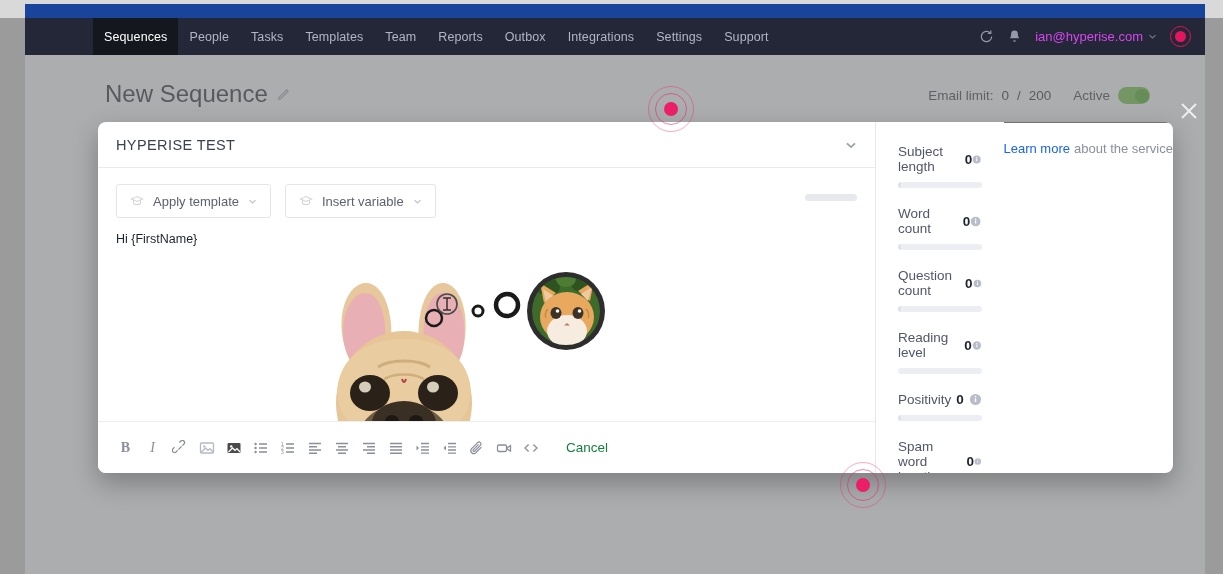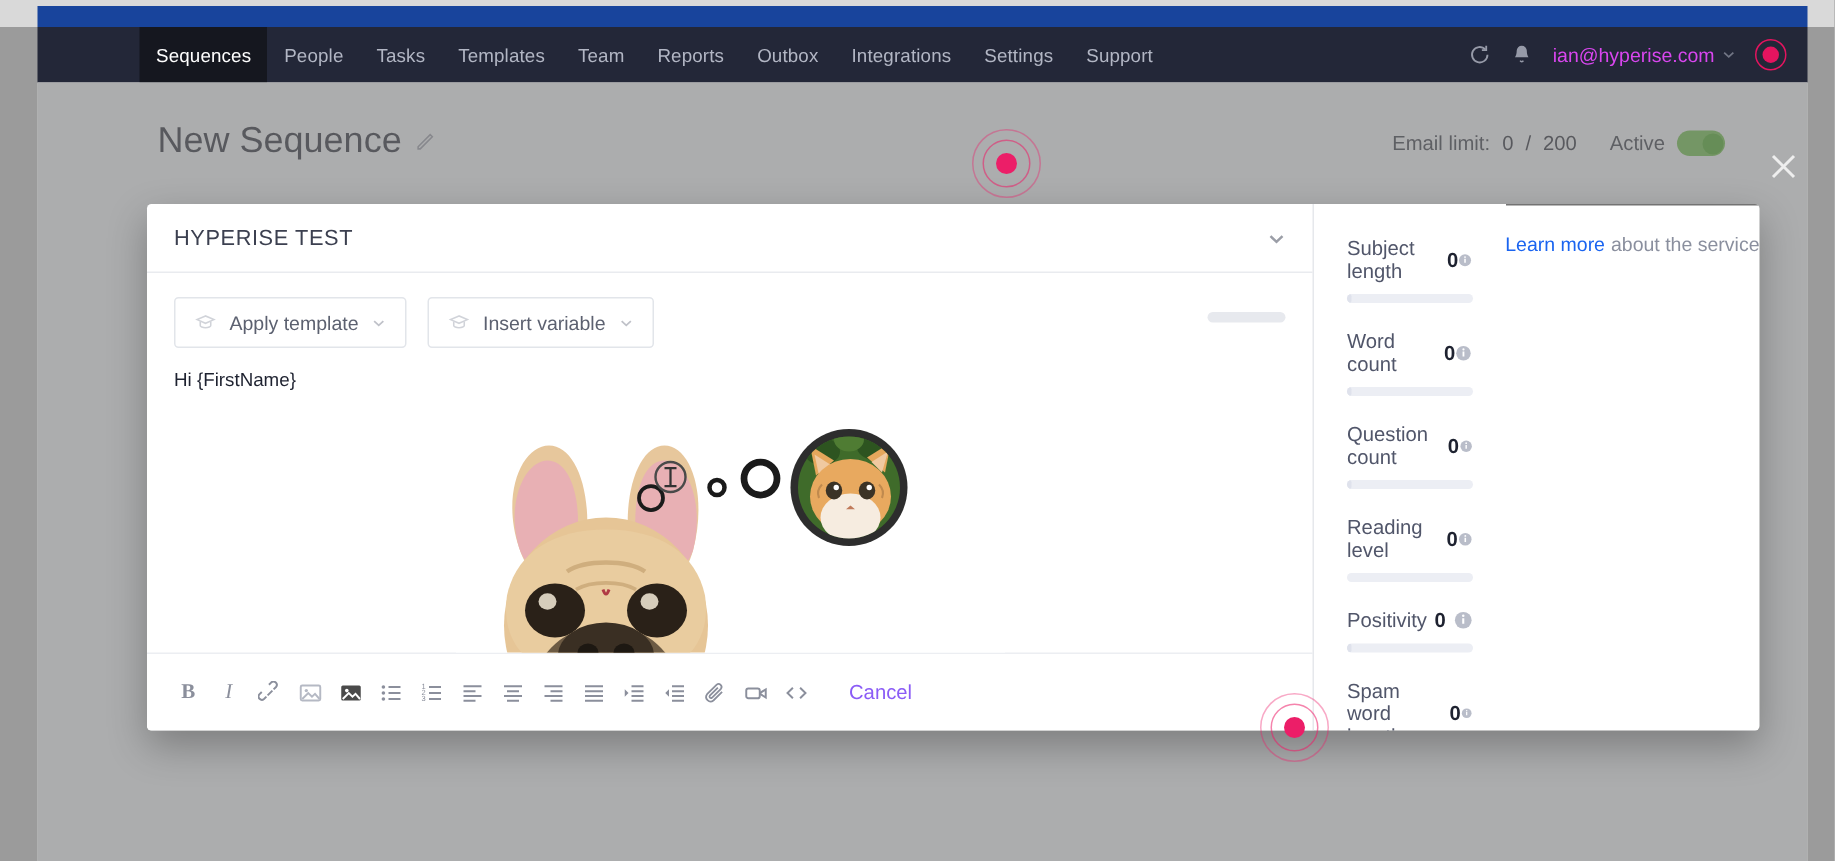--- a/index.html
+++ b/index.html
@@ -83,24 +83,24 @@
     position: absolute; left: 25px; top: 55px; width: 1180px; height: 519px;
     background: rgba(120,120,120,.58);
   }
   .close-x {
     position: absolute; left: 1178px; top: 100px;
     width: 22px; height: 22px; cursor: pointer;
   }
 
   
   .modal {
-    position: absolute; left: 98px; top: 136px;
+    position: absolute; left: 98px; top: 122px;
     width: 1075px; height: 351px;
     background: #ffffff;
-    border-radius: 3px;
+    border-radius: 8px;
     box-shadow: 0 10px 26px rgba(0,0,0,.28);
     display: flex;
     overflow: hidden;
   }
   .modal-left { width: 777px; display: flex; flex-direction: column; position: relative; }
   .modal-right {
     width: 298px; border-left: 1px solid #e6e8ec;
     display: flex; flex-direction: row; position: relative;
   }
 
@@ -149,21 +149,21 @@
   }
   .fmt-icon {
     width: 27px; height: 27px;
     display: flex; align-items: center; justify-content: center;
     color: #8b8f9c; cursor: pointer;
     font-size: 14px;
   }
   .fmt-icon svg { display: block; }
   .cancel-btn {
     margin-left: 22px; margin-right: 18px;
-    font-size: 13.5px; color: #8b5cf6; cursor: pointer;
+    font-size: 13.5px; color: #15803d; cursor: pointer;
   }
   .save-btn {
     width: 126px; height: 36px; border-radius: 3px; background: #1a64f0;
     display: flex; align-items: center; justify-content: center;
     color: #fff; font-size: 13.5px; position: relative; cursor: pointer;
   }
   .save-btn .save-chev {
     position: absolute; right: 13px; top: 50%; transform: translateY(-50%);
   }
 

